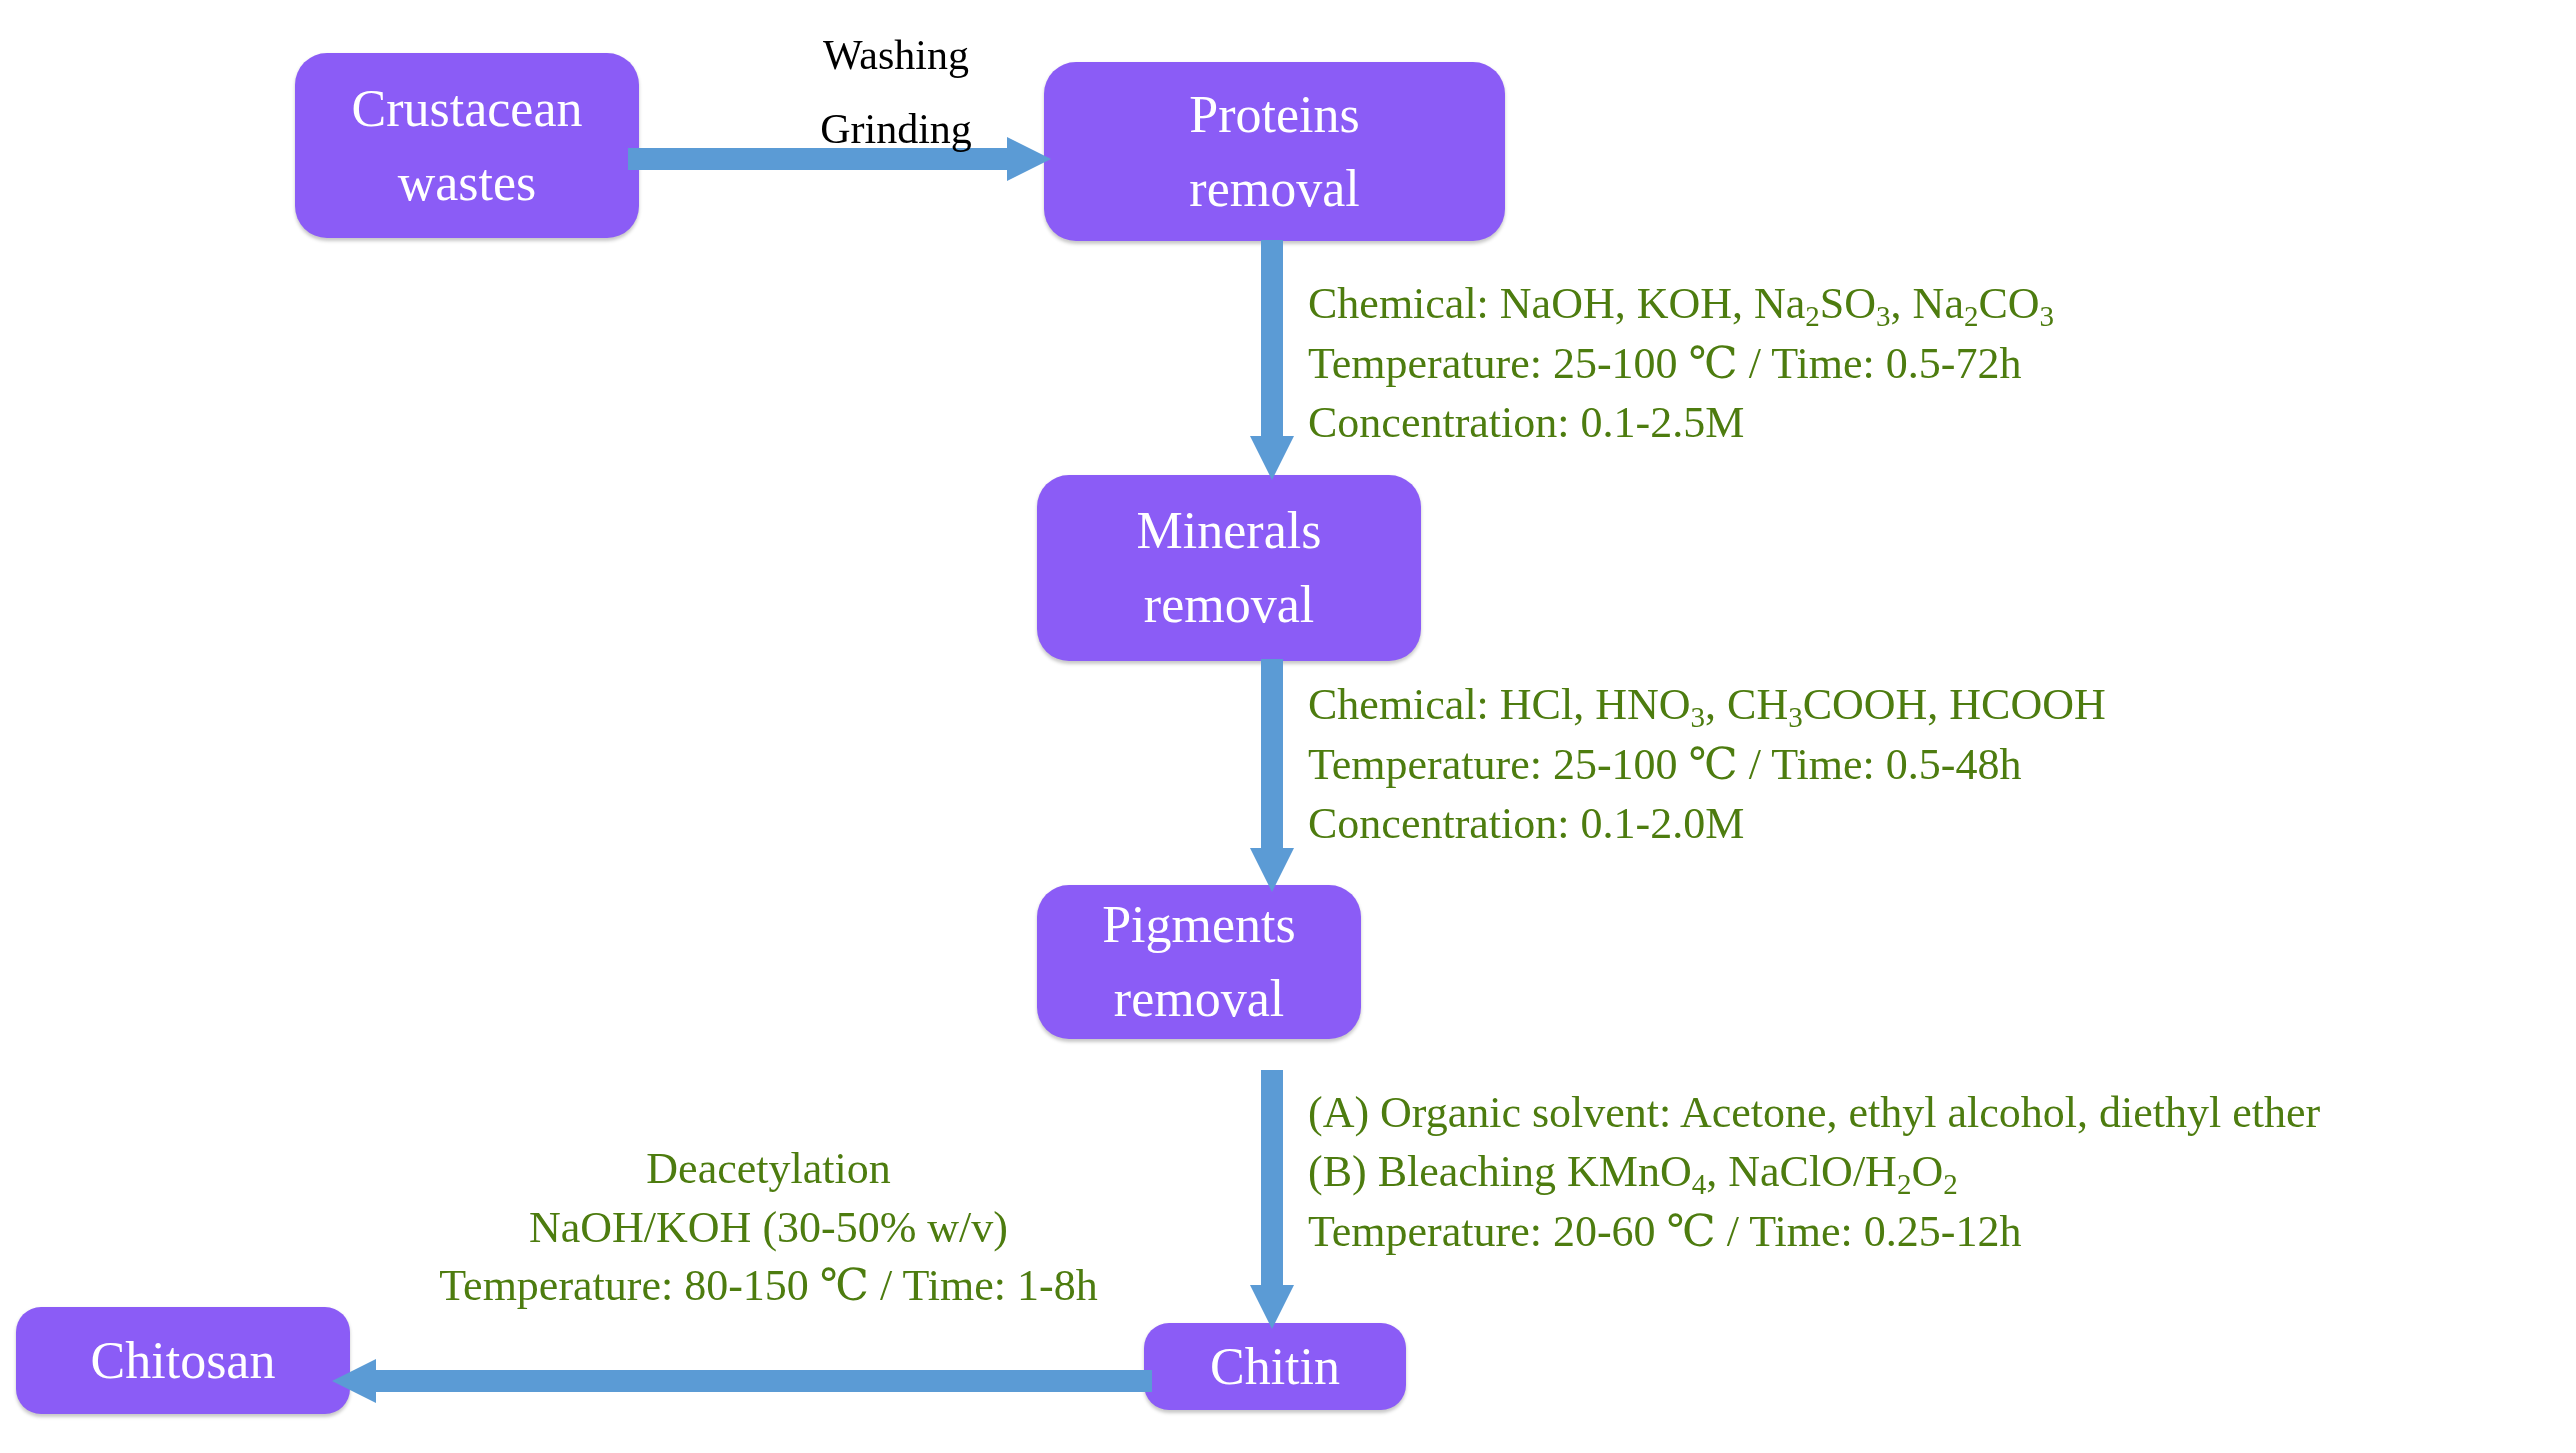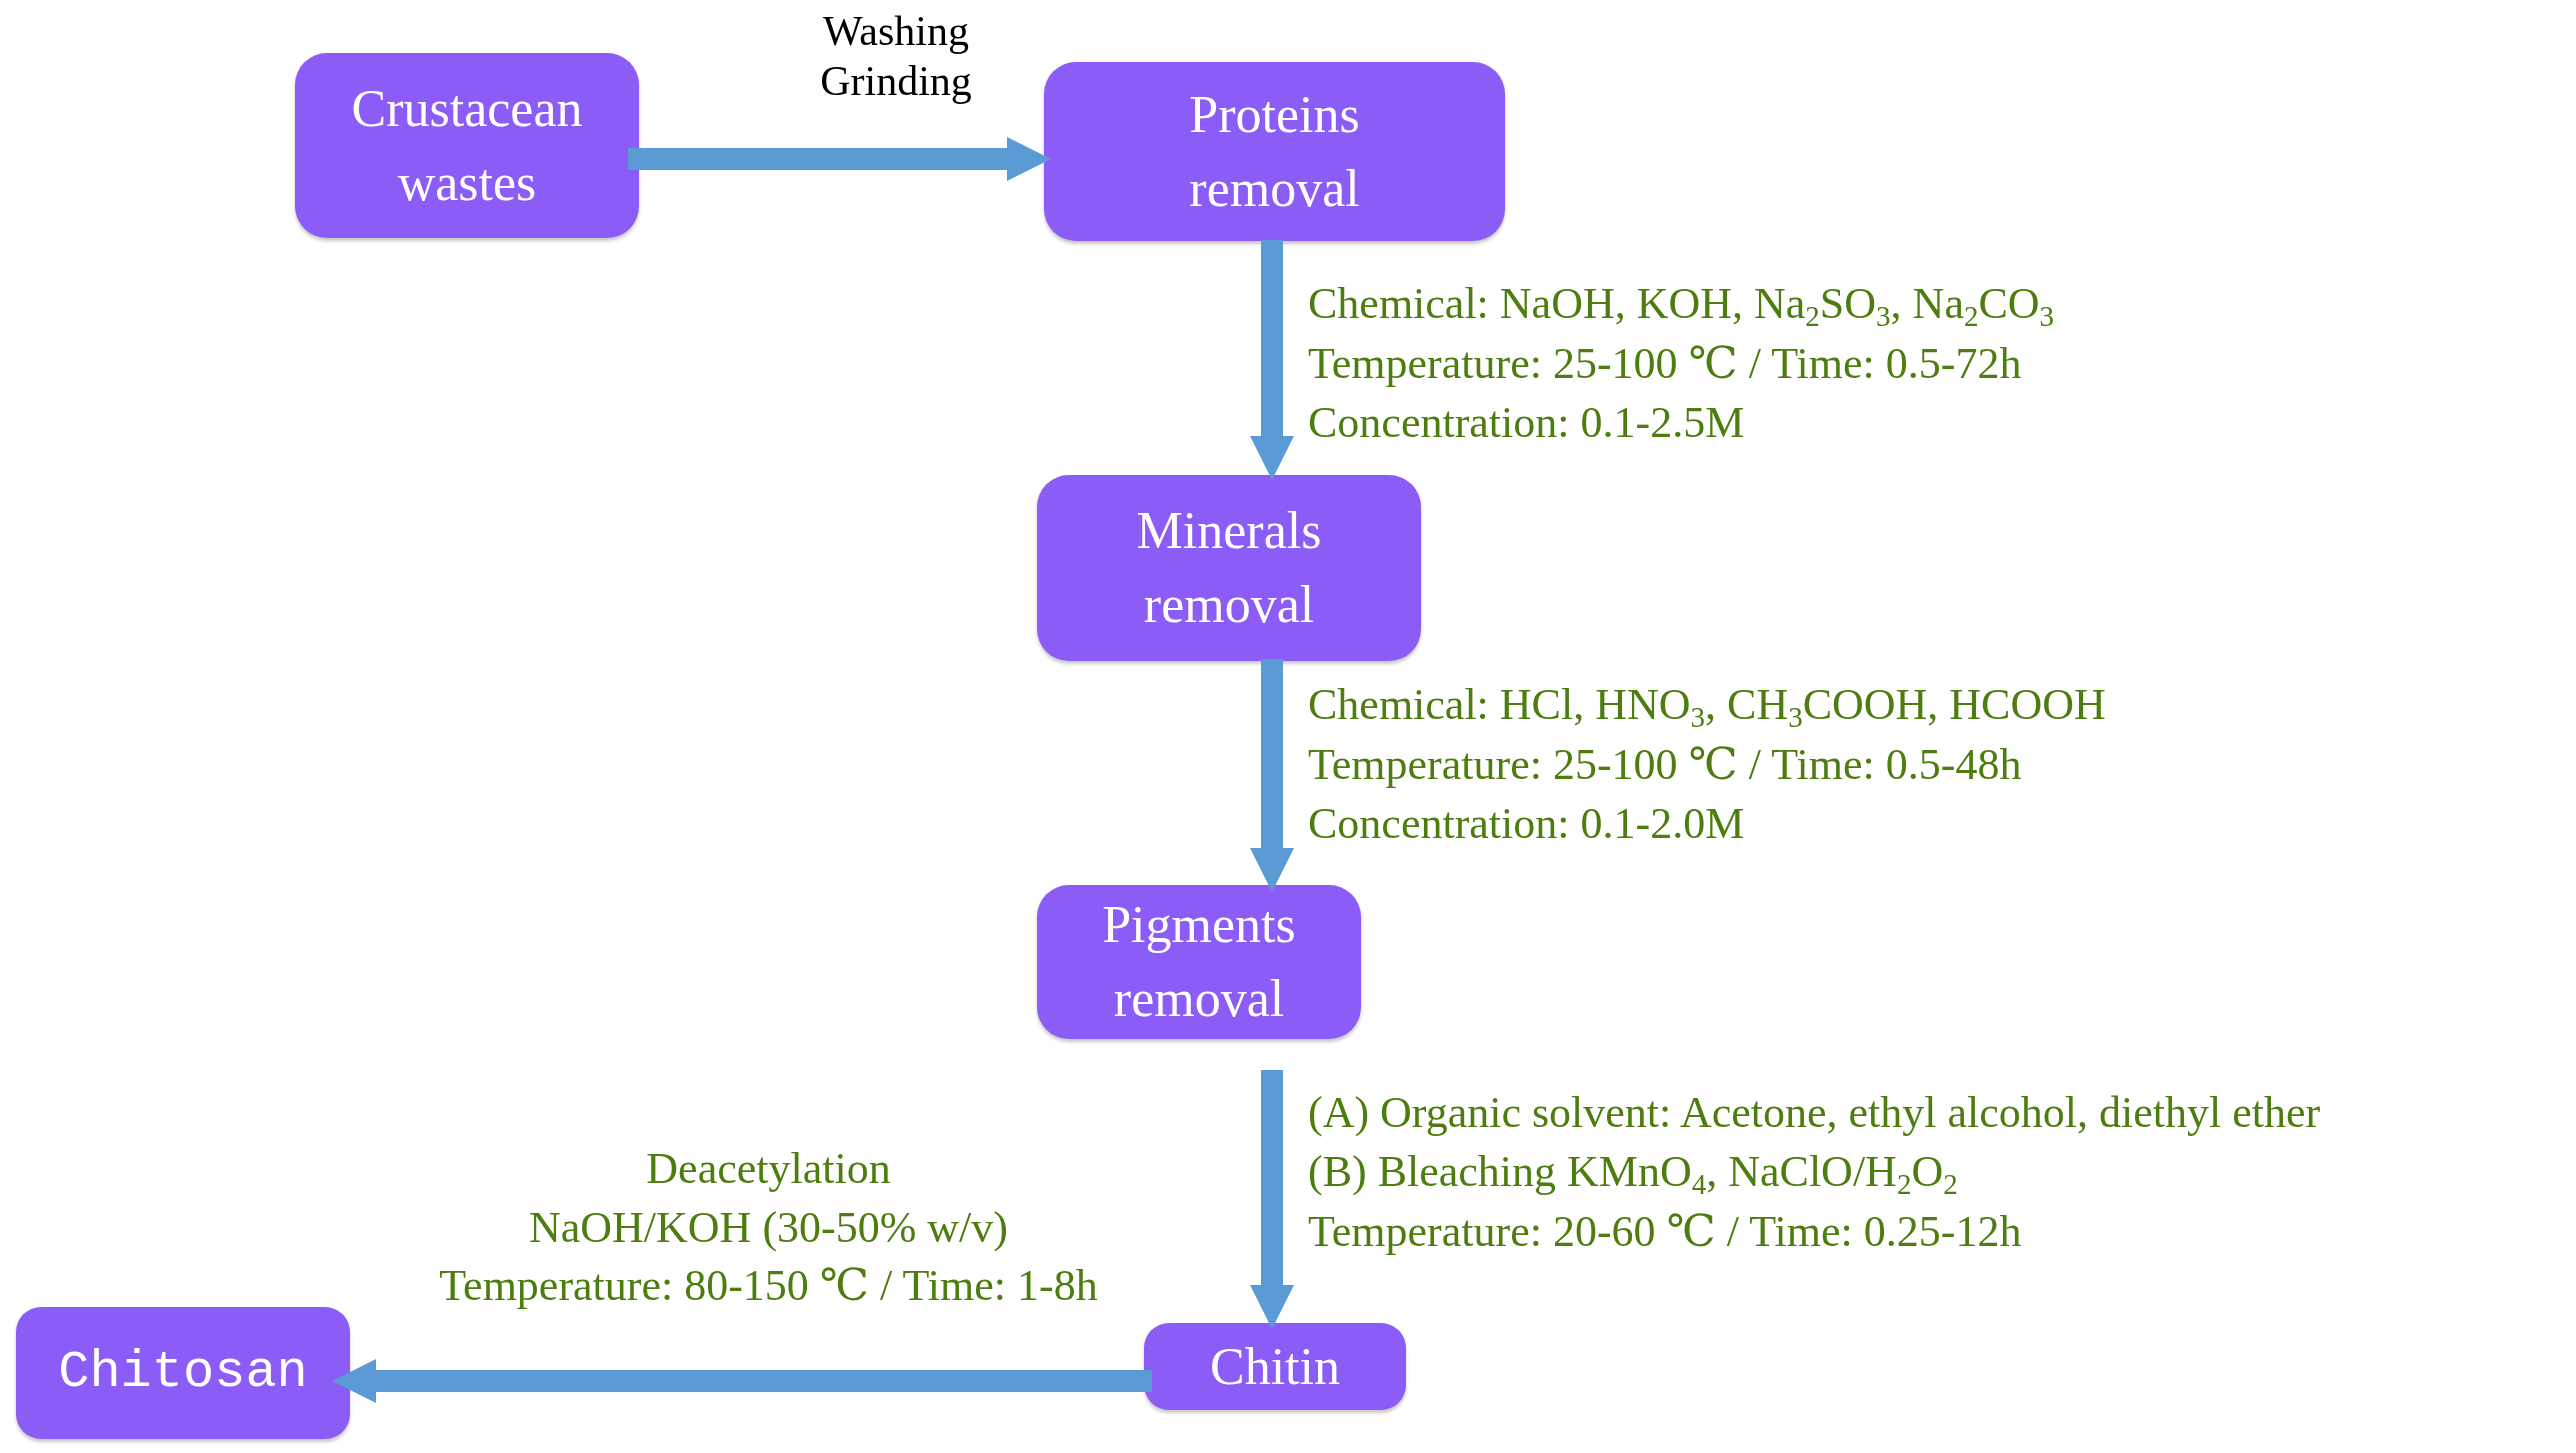--- a/index.html
+++ b/index.html
@@ -93,21 +93,21 @@
   .txt .line { display: block; }
   .center { text-align: center; }
   sub { font-size: 0.66em; vertical-align: -0.26em; }
   .lbl-edge {
     position: absolute;
     font-size: 42px;
     line-height: 1.18;
     text-align: center;
     white-space: nowrap;
   }
-  .lbl-edge .line { display: block; }
+  .lbl-edge .line { display: block; margin-top: 24px; }
 </style>
 </head>
 <body>
 
 <div id="canvas">
 
   <div class="node" style="left:295px; top:53px; width:344px; height:185px;">
     <span class="line">Crustacean</span>
     <span class="line">wastes</span>
   </div>
@@ -124,21 +124,21 @@
 
   <div class="node" style="left:1037px; top:869px; width:324px; height:154px;margin-top:16px;">
     <span class="line">Pigments</span>
     <span class="line">removal</span>
   </div>
 
   <div class="node small" style="left:1144px; top:1323px; width:262px; height:87px;">
     <span class="line">Chitin</span>
   </div>
 
-  <div class="node small" style="left:16px; top:1307px; width:334px; height:132px;font-family:Liberation Mono, monospace;">
+  <div class="node small" style="left:16px; top:1307px; width:334px; height:107px;">
     <span class="line">Chitosan</span>
   </div>
 
   <div class="arrow arrow-right" style="left:628px; top:136px; width:423px; height:45px;">
     <div class="shaft" style="width:379px;"></div>
     <div class="head"></div>
   </div>
 
   <div class="arrow arrow-down" style="left:1249px; top:240px; width:45px; height:240px;">
     <div class="shaft" style="height:198px;"></div>

